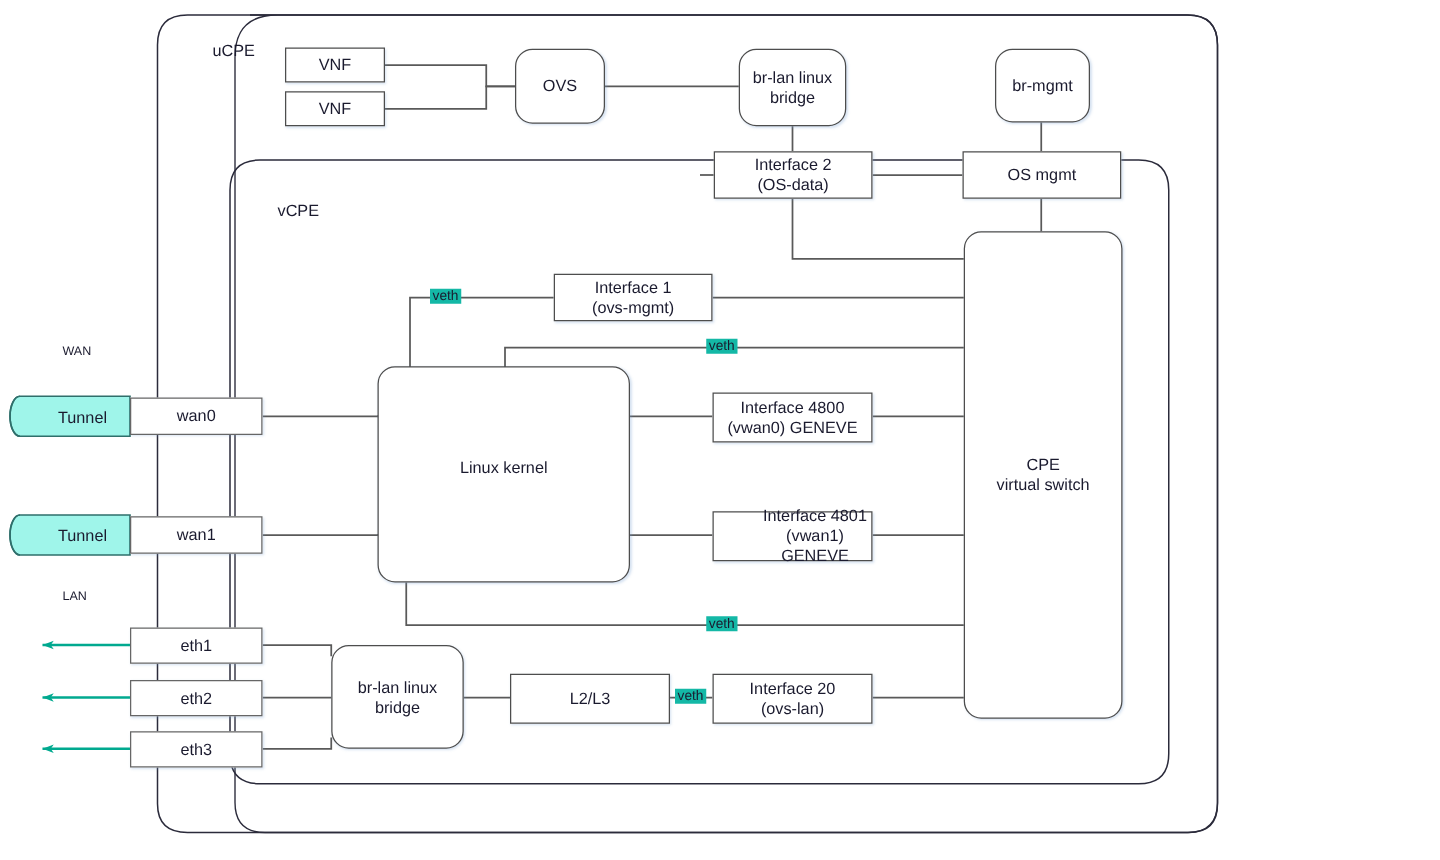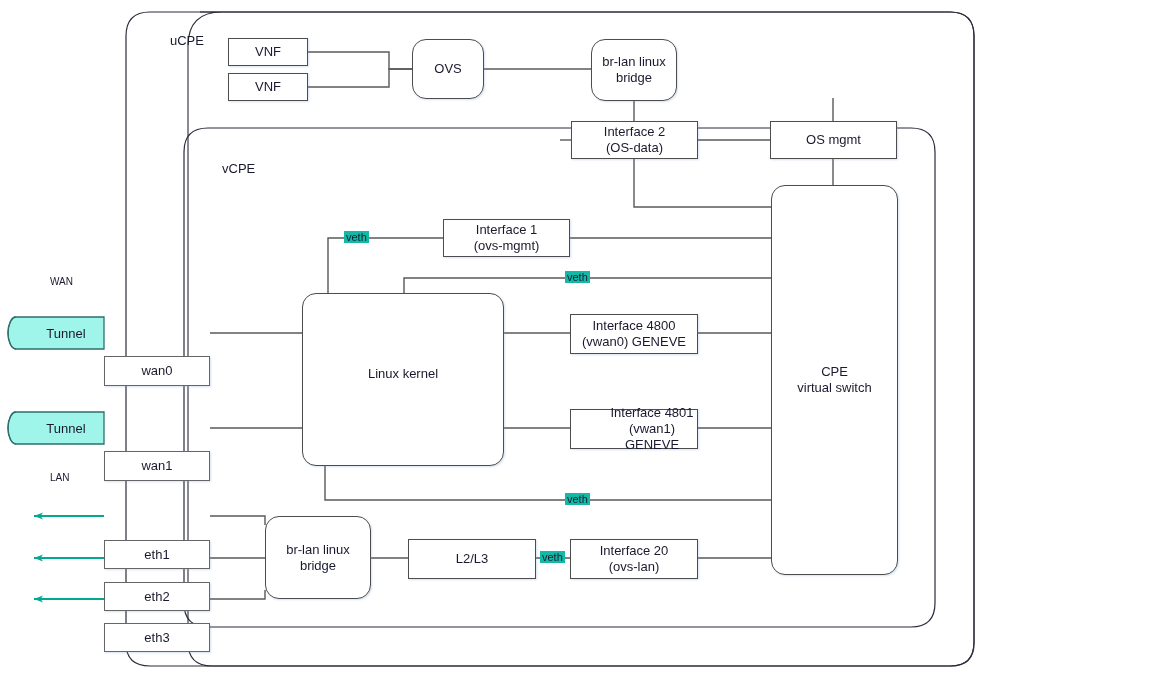--- a/index.html
+++ b/index.html
@@ -35,21 +35,21 @@
     text-align: center;
     font-size: 13px;
     color: #1a1a2e;
     line-height: 1.22;
     z-index: 4;
     box-shadow: 1px 1px 2px rgba(120,160,210,0.30);
   }
   .node.round {
     border-radius: 14px;
   }
-  .grey-border { border-color: #666666; margin-top: 38px; }
+  .grey-border { border-color: #666666; }
   .container-label {
     position: absolute;
     font-size: 13px;
     color: #1a1a2e;
     z-index: 5;
     white-space: nowrap;
   }
   .side-label {
     position: absolute;
     font-size: 10px;
@@ -187,20 +187,23 @@
     <span>OVS</span>
   </div>
 
   <div class="node round" style="left:591px; top:39px; width:86px; height:62px;">
     <div>
       <div>br-lan linux</div>
       <div>bridge</div>
     </div>
   </div>
 
+  <div class="node round" style="left:796px; top:39px; width:76px; height:59px;">
+    <span>br-mgmt</span>
+  </div>
 
   <div class="node" style="left:571px; top:121px; width:127px; height:38px;">
     <div>
       <div>Interface 2</div>
       <div>(OS-data)</div>
     </div>
   </div>
 
   <div class="node" style="left:770px; top:121px; width:127px; height:38px;">
     <span>OS mgmt</span>

